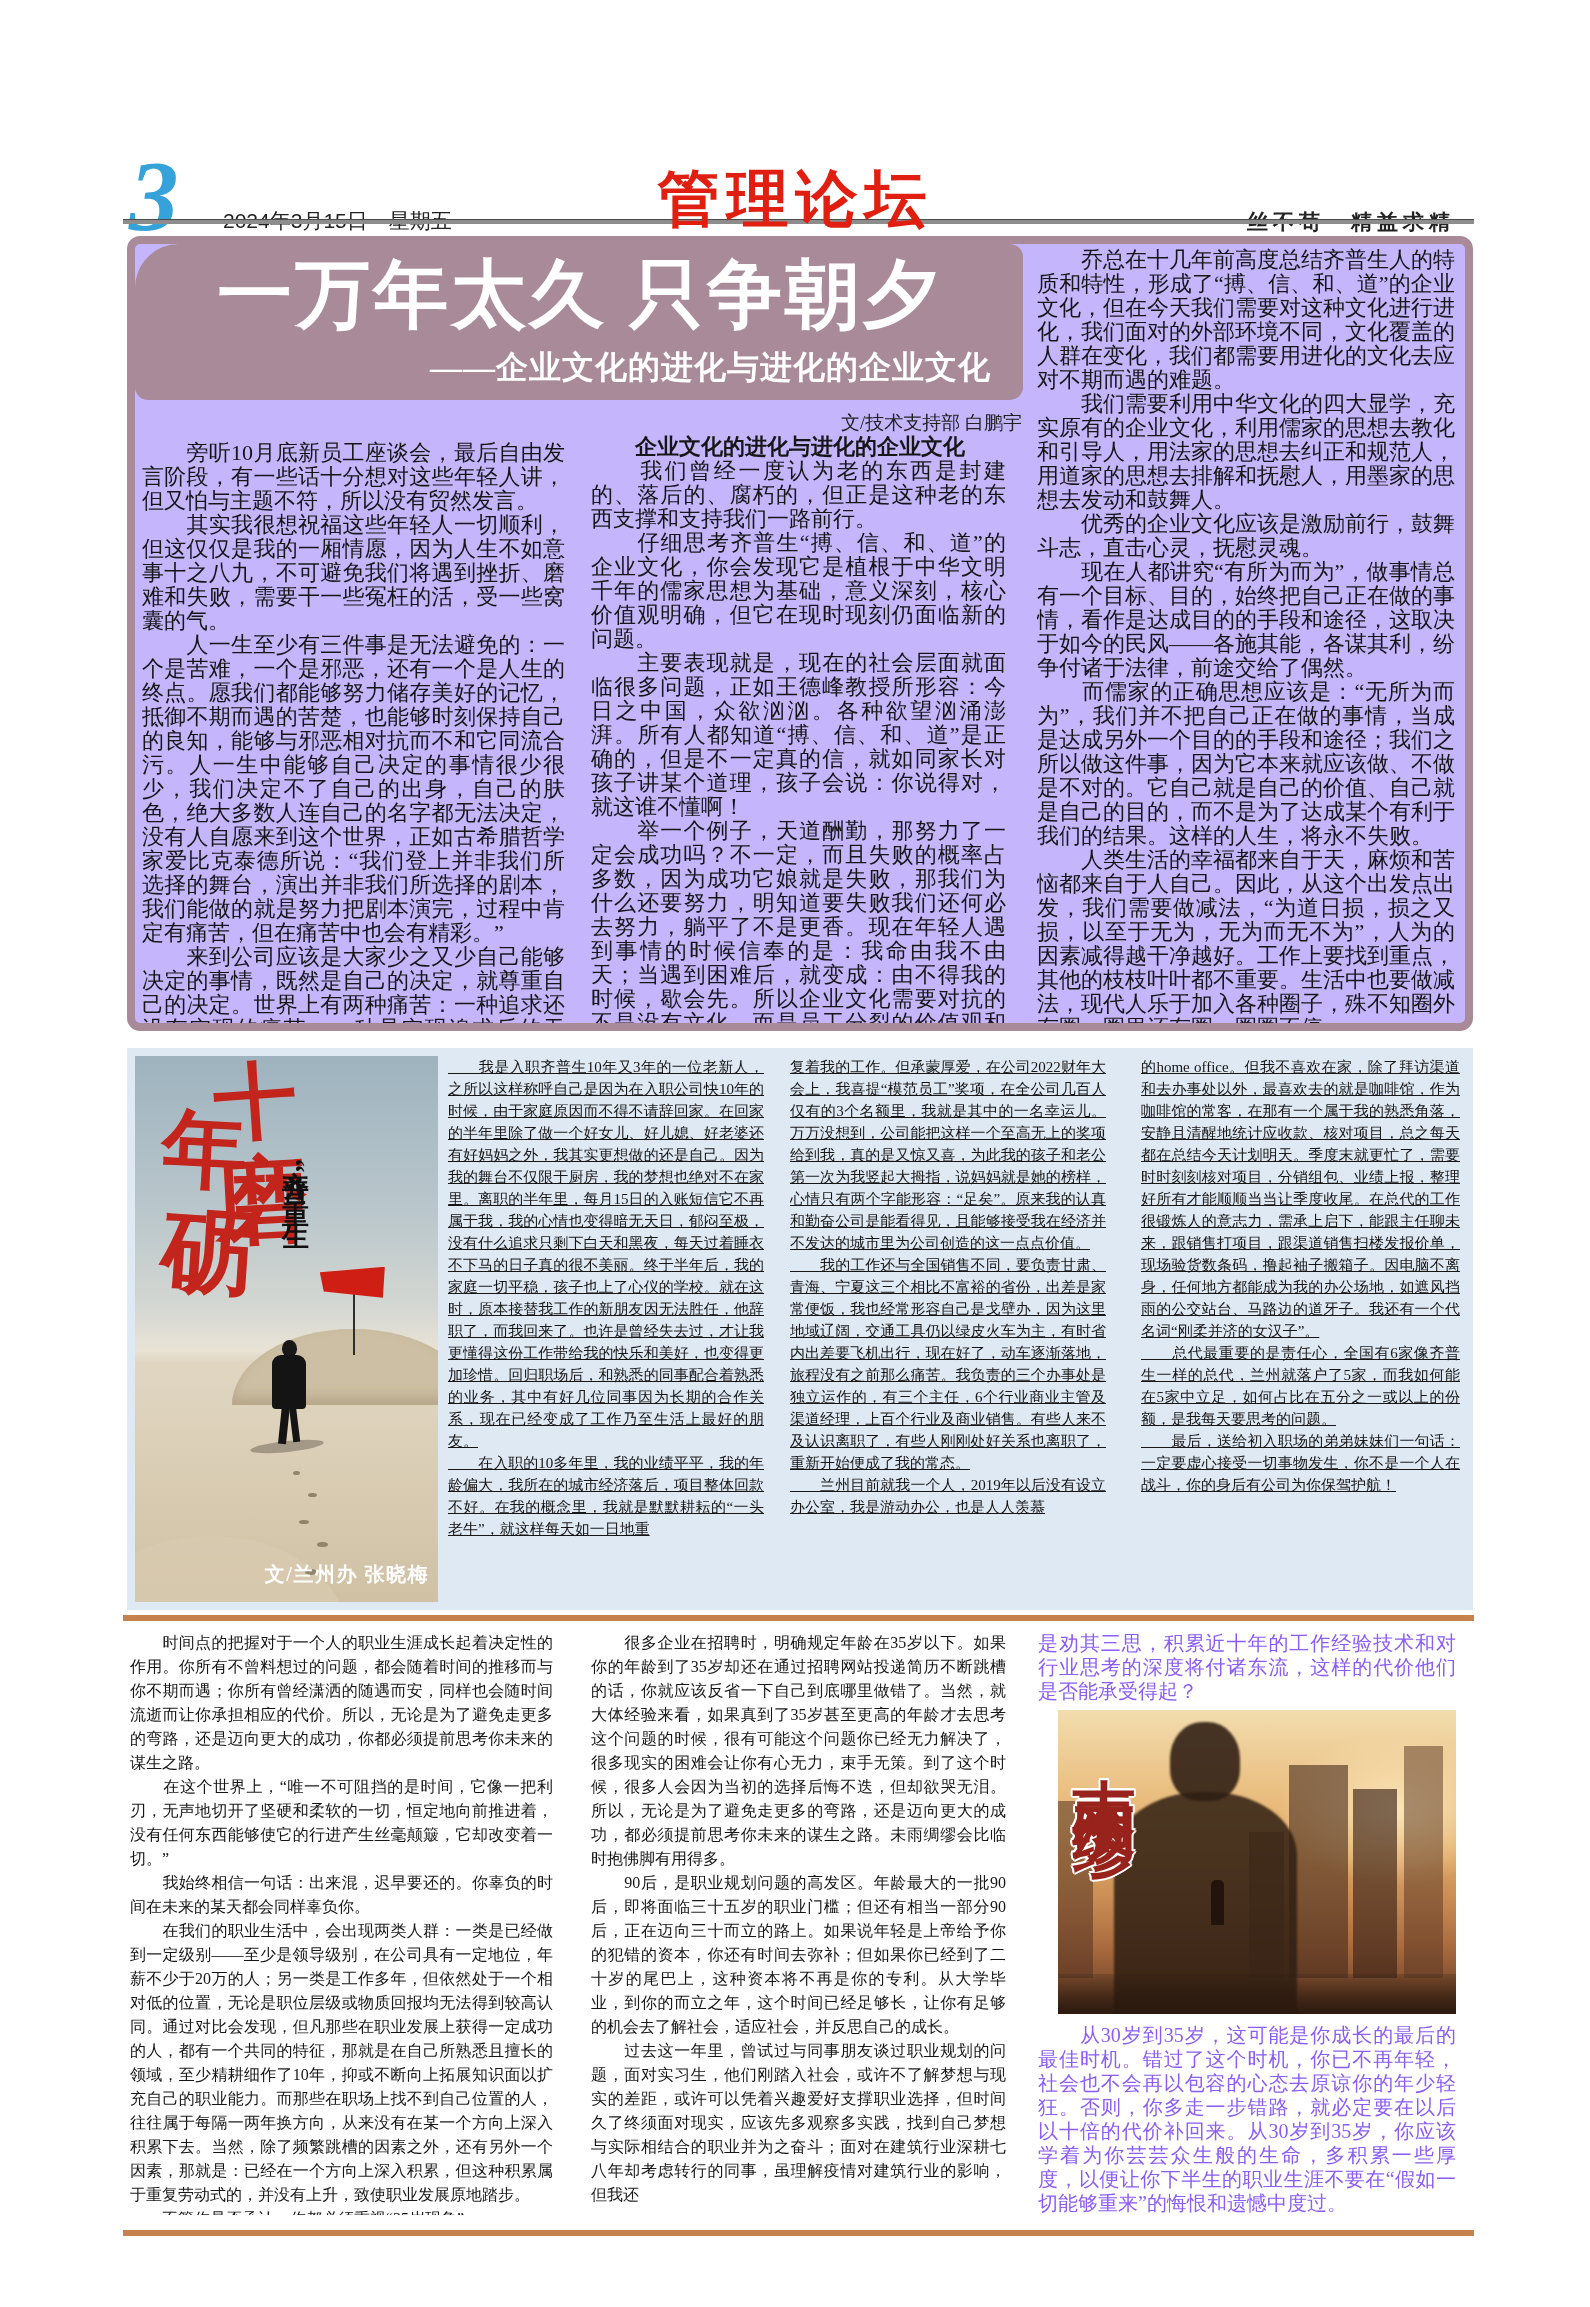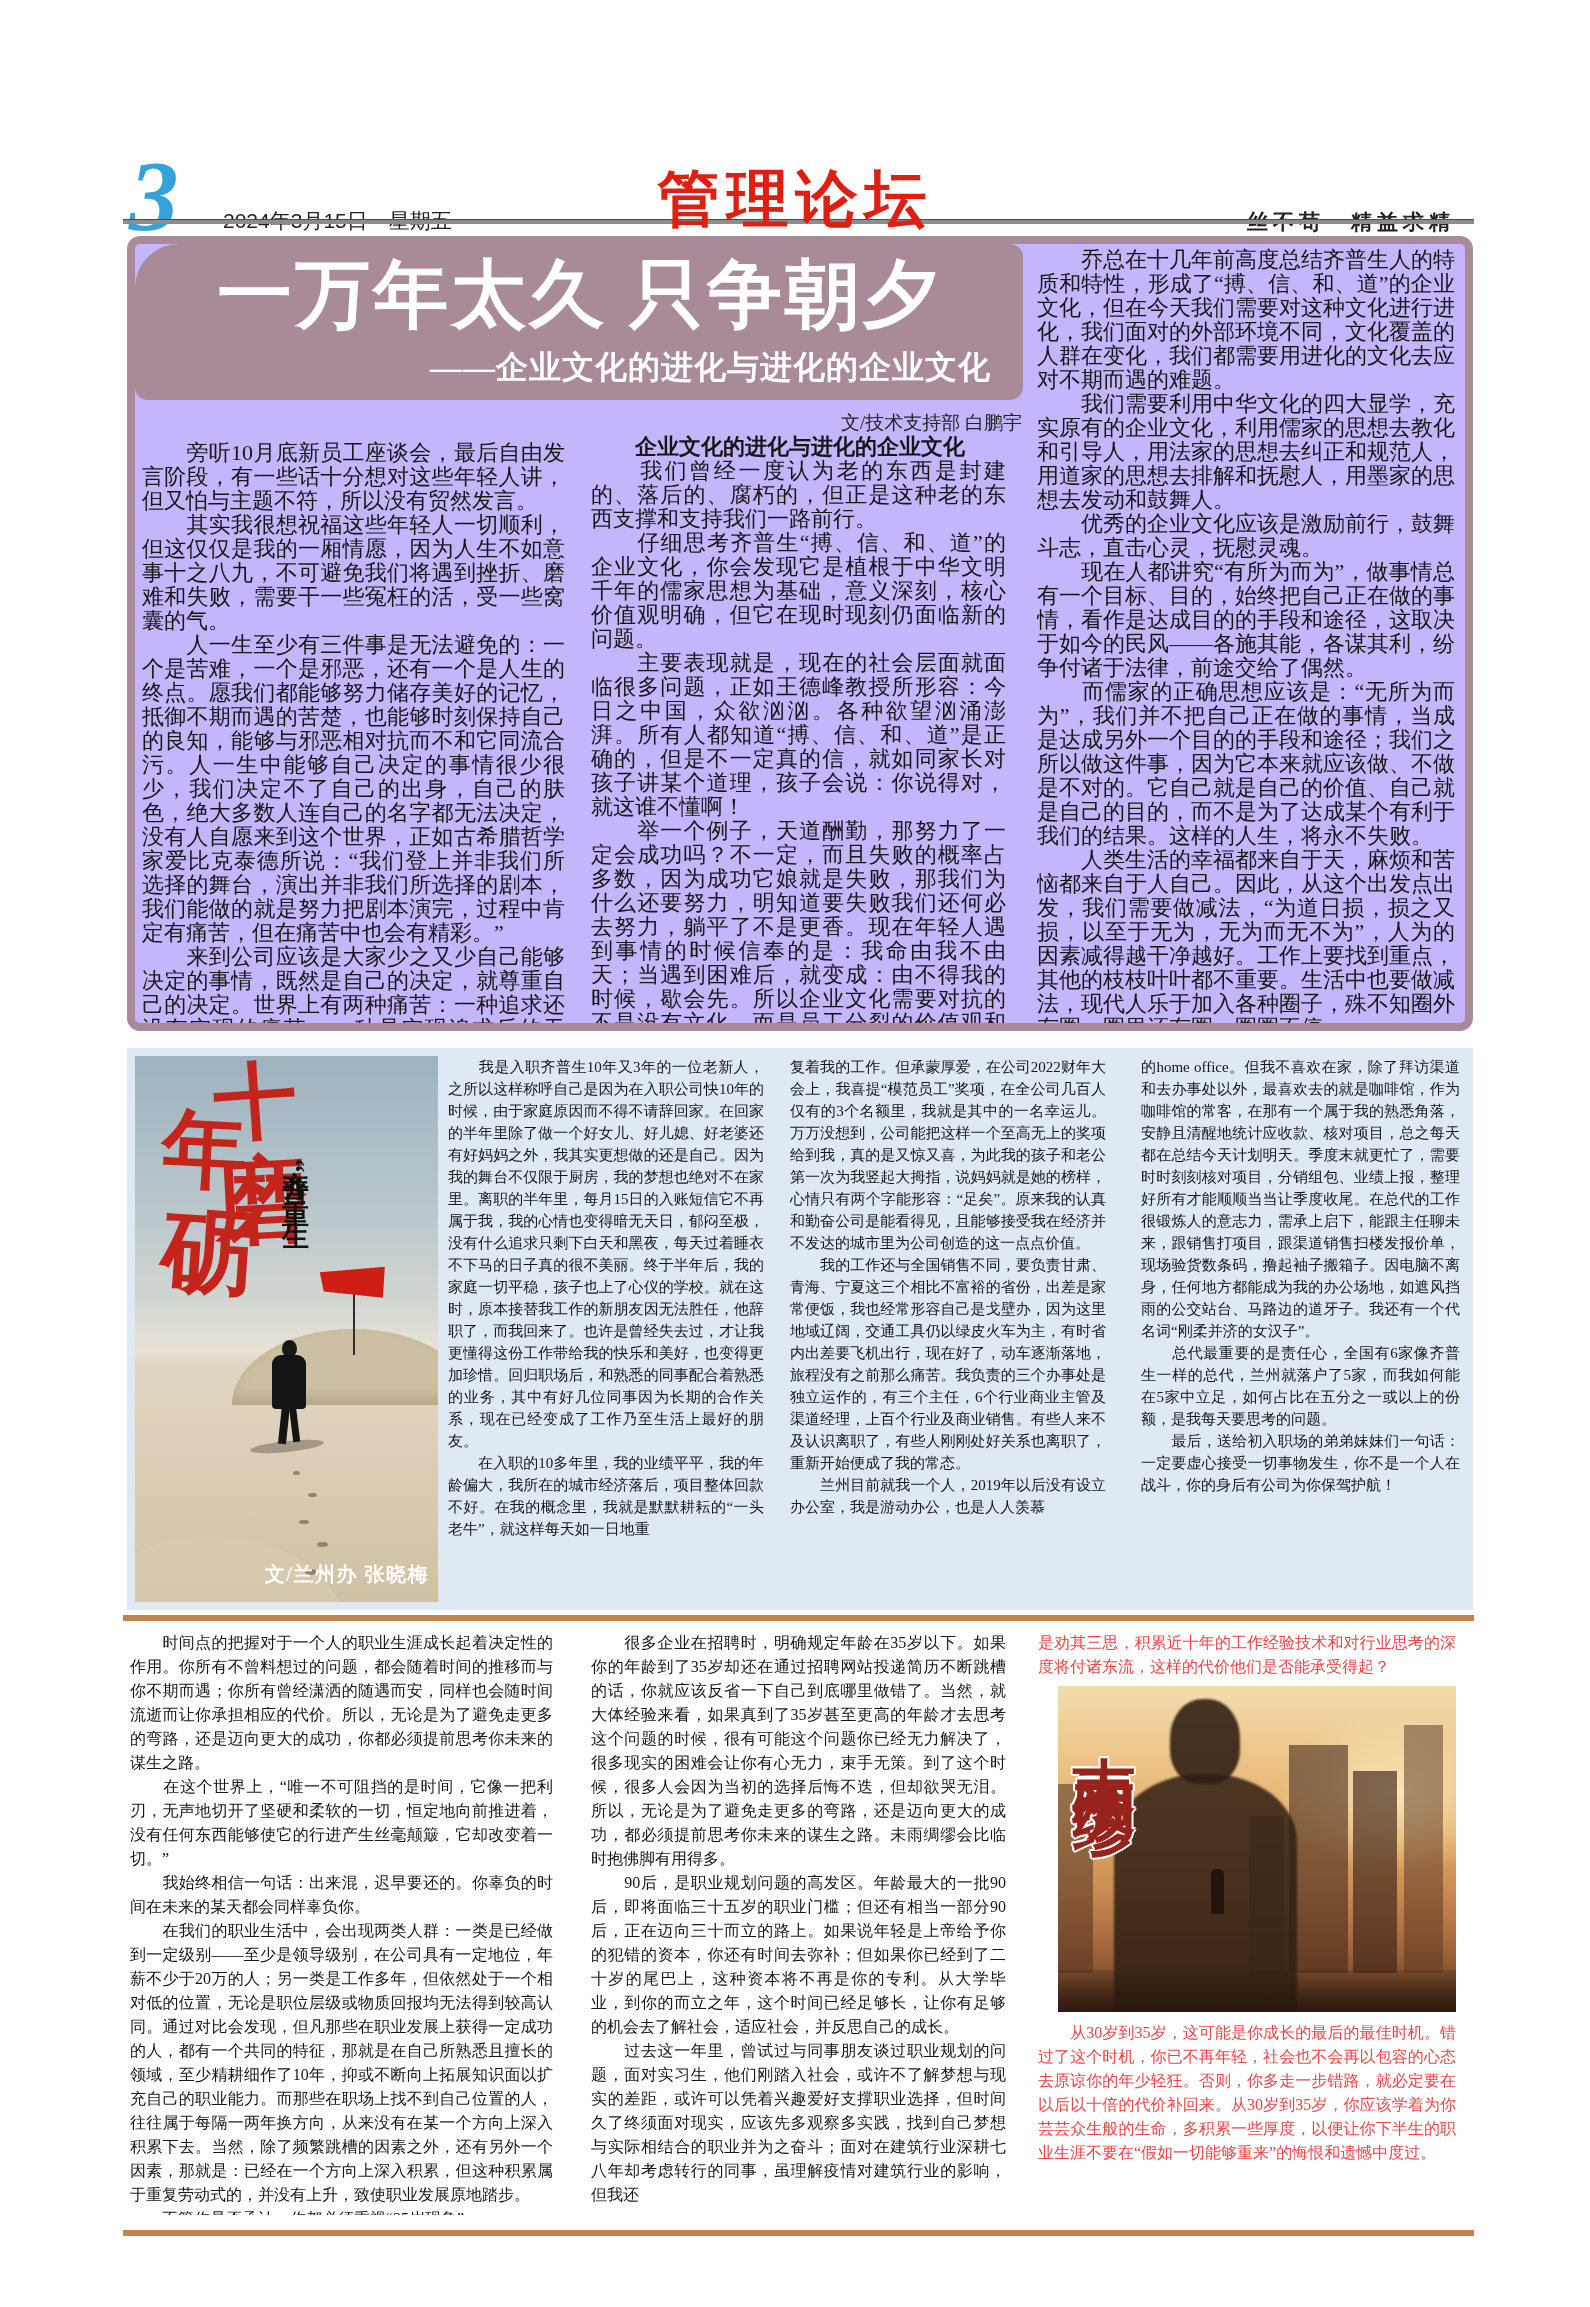--- a/index.html
+++ b/index.html
@@ -27,21 +27,21 @@
   .byline{position:absolute;left:542px;top:166px;width:345px;text-align:right;font-size:19px;color:#222;}
   .col{position:absolute;text-align:justify;white-space:pre-line;overflow:hidden;color:#161616;}
   .top-col{font-size:22px;line-height:24px;}
   .lead1{left:7px;top:197px;width:423px;height:582px;}
   .lead2{left:456px;top:191px;width:415px;height:588px;white-space:normal;}
   .lead2 .blk{text-align:justify;white-space:pre-line;}
   .lead2 .subhead{font-weight:bold;text-indent:2em;white-space:nowrap;}
   .lead3{left:902px;top:4px;width:418px;height:775px;}
   
   .panel{position:absolute;left:127px;top:1048px;width:1346px;height:562px;background:#dfe9f4;}
-  .mid-col{font-size:15px;line-height:22px;}
+  .mid-col{font-size:15px;line-height:22px;text-decoration:underline;}
   .feat1{left:321px;top:8px;width:316px;height:547px;}
   .feat2{left:663px;top:8px;width:316px;height:547px;}
   .feat3{left:1014px;top:8px;width:319px;height:547px;}
   
   .photo1{position:absolute;left:8px;top:8px;width:303px;height:546px;overflow:hidden;
           background:linear-gradient(180deg,#9eb3bf 0%,#b9c6cb 28%,#d4d7d2 46%,#e9e3d6 54%,#e0d6c2 56%,#dbcfb7 72%,#d0c1a4 100%);}
   .dune{position:absolute;right:-12%;top:50%;width:80%;height:14%;background:#cdbfa3;
         border-radius:50% 50% 0 0 / 100% 100% 0 0;box-shadow:inset 0 -7px 13px #b5a488;}
   .dune2{position:absolute;left:-20%;bottom:-6%;width:90%;height:18%;background:#d8cbb0;
          border-radius:50% 50% 0 0 / 100% 100% 0 0;opacity:.7;}
@@ -61,21 +61,21 @@
                border-radius:50%;transform:rotate(-6deg);}
   .fp{position:absolute;width:7.4px;height:4.4px;background:#84795f;border-radius:50%;opacity:.85;}
   .credit1{position:absolute;right:3%;bottom:2.5%;color:#ffffff;font-size:20px;font-weight:bold;letter-spacing:1.5px;}
   
   .orule{position:absolute;left:123px;width:1351px;height:6px;background:#c5824f;}
   
   .bot-col{font-size:16px;line-height:24px;}
   .car1{left:130px;top:1631px;width:423px;height:584px;}
   .car2{left:591px;top:1631px;width:415px;height:584px;}
   .car3{position:absolute;left:1038px;top:1631px;width:418px;height:584px;display:flex;flex-direction:column;}
-  .car3 .txt{font-size:16px;line-height:24px;text-align:justify;white-space:pre-line;color:#ef4444;}
+  .car3 .txt{font-size:20px;line-height:24px;text-align:justify;white-space:pre-line;color:#8b5cf6;}
   
   .photo2{position:relative;width:398px;height:326px;margin:7px 0 9px 20px;overflow:hidden;
           background:linear-gradient(180deg,#f2ddae 0%,#ecc489 22%,#e2ab66 45%,#ca8d55 62%,#a96b3e 78%,#7a4a2c 92%,#55321e 100%);}
   .glow{position:absolute;left:55%;top:8%;width:60%;height:50%;
         background:radial-gradient(closest-side,rgba(255,240,200,.8),rgba(255,240,200,0));}
   .bld{position:absolute;background:rgba(82,50,32,.55);}
   .bigman{position:absolute;left:14%;top:4%;width:46%;height:100%;filter:blur(1px);}
   .bigman .bhead{position:absolute;left:31%;top:0;width:38%;height:26%;background:rgba(44,27,17,.88);
                  border-radius:46% 46% 40% 40%;}
   .bigman .bbody{position:absolute;left:0;top:23%;width:100%;height:80%;background:rgba(47,30,19,.85);

